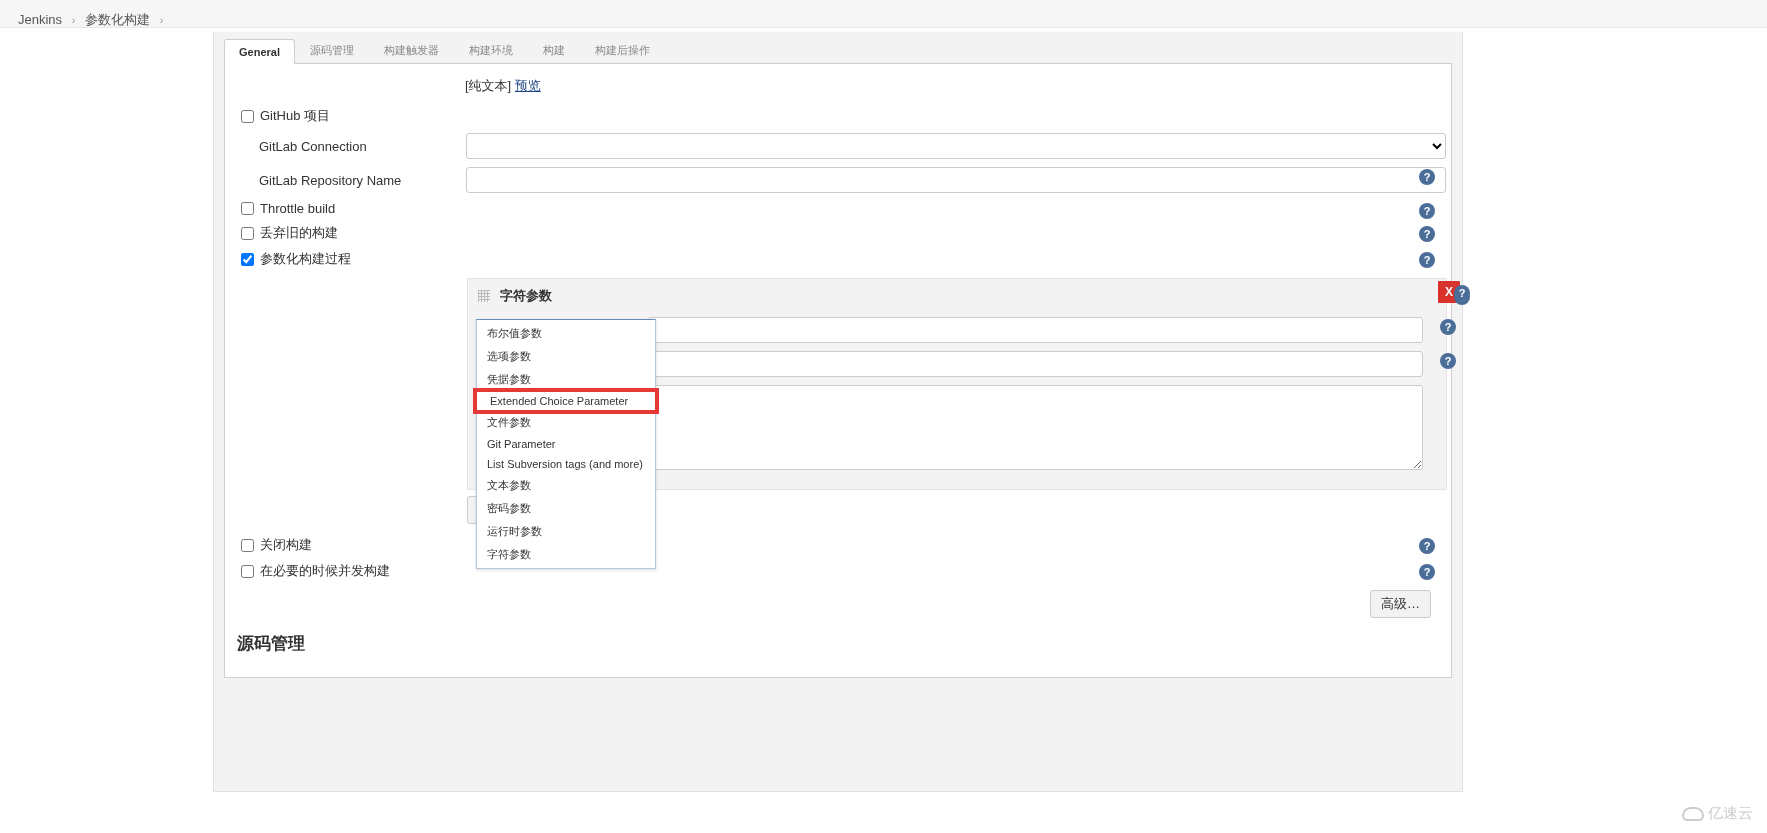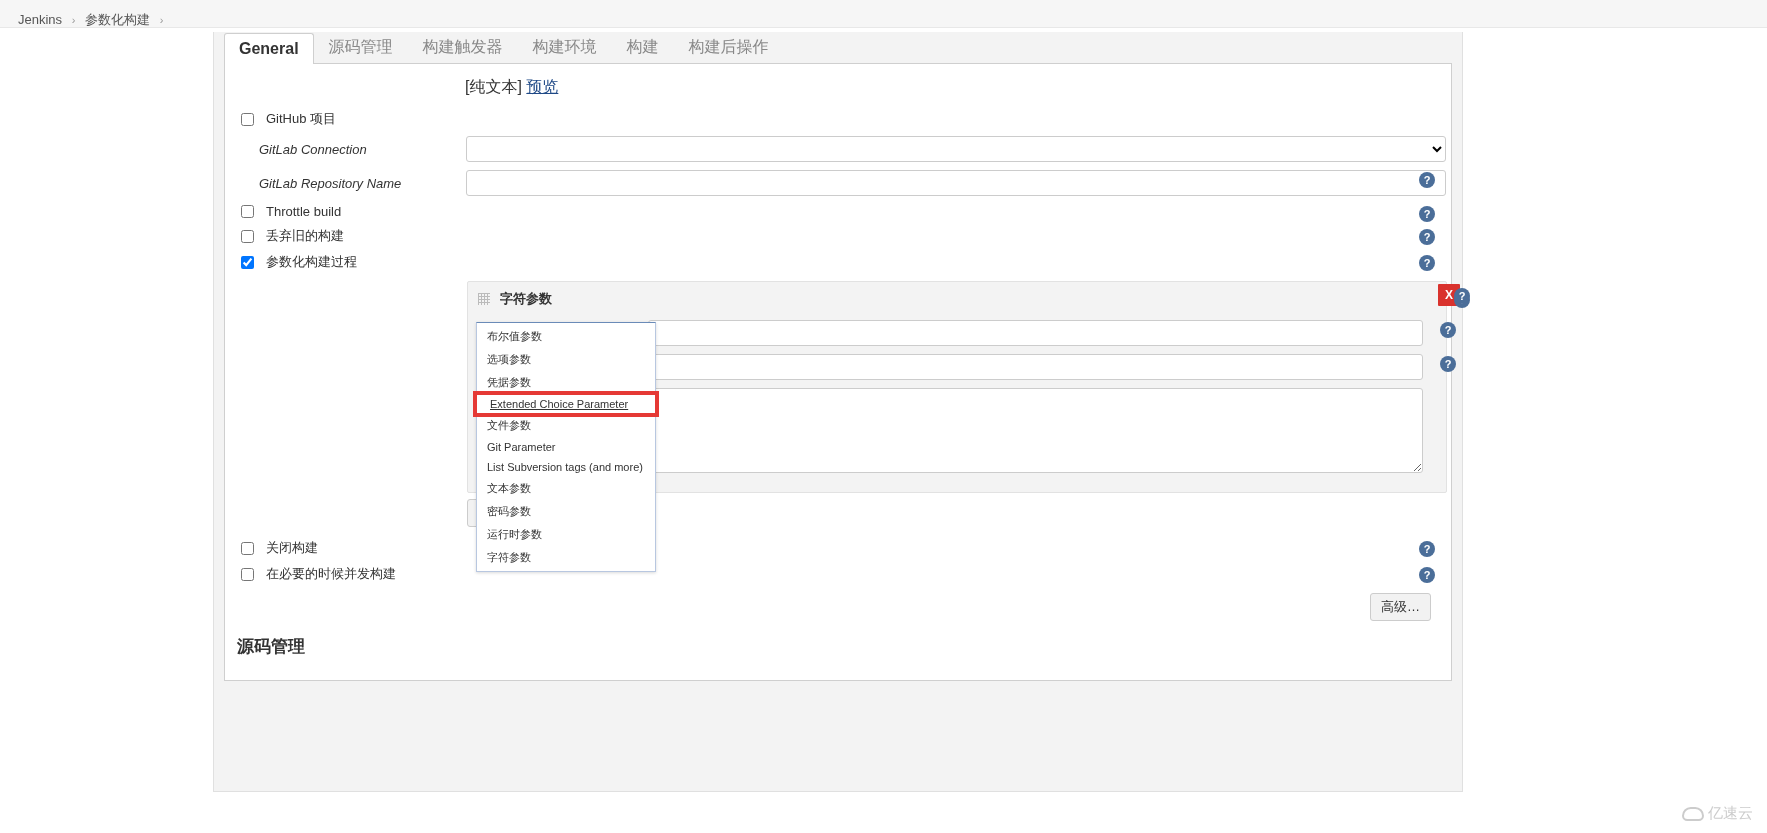--- a/index.html
+++ b/index.html
@@ -35,56 +35,55 @@
     display: flex;
     align-items: flex-end;
     height: 32px;
     margin-top: 4px;
     border-bottom: 1px solid #cfcfcf;
   }
   .tab {
     padding: 6px 14px;
     color: #888;
     cursor: pointer;
-    font-size: 16px;
+    font-size: 11px;
     border: 1px solid transparent;
     border-bottom: none;
     margin-bottom: -1px;
   }
   .tab.active {
     background: #fff;
     color: #333;
     font-weight: bold;
     border-color: #cfcfcf;
     border-radius: 3px 3px 0 0;
   }
   .content {
     background: #fff;
     border: 1px solid #cfcfcf;
     border-top: none;
     padding: 10px 10px 20px 10px;
   }
-  .plaintext-row { margin-left: 230px; padding: 3px 0 8px 0; font-size: 16px; }
+  .plaintext-row { margin-left: 230px; padding: 3px 0 8px 0; font-size: 13px; }
   .plaintext-row a { color: #204a87; text-decoration: underline; }
   .form-row {
     display: flex;
     align-items: center;
     padding: 4px 0 4px 6px;
     position: relative;
   }
   .form-row .lbl {
     width: 225px;
     flex: 0 0 225px;
     font-size: 13px;
     color: #333;
     display: flex;
     align-items: center;
-    gap: 6px;
-  }
-  .form-row .lbl.indent { padding-left: 18px; font-style: italic; }
+  }
+  .form-row .lbl.indent { padding-left: 18px; }
   .form-row input[type="checkbox"] { margin: 0 6px 0 0; }
   .form-row .field { flex: 1; }
   .text-input, select.text-input {
     width: 980px;
     height: 26px;
     border: 1px solid #ccc;
     border-radius: 3px;
     padding: 2px 6px;
     font-size: 13px;
     background: #fff;
@@ -174,21 +173,20 @@
     padding: 4px 10px;
     cursor: pointer;
     color: #333;
     white-space: nowrap;
   }
   .dropdown-item.highlight {
     border: 3px solid #e53935;
     box-shadow: 0 0 0 1px #e53935;
     margin: -2px -3px;
     padding: 3px 13px;
-    text-decoration: underline;
   }
   .add-param-btn-row { margin-left: 232px; margin-top: 6px; }
   .add-param-btn {
     display: inline-flex;
     align-items: center;
     height: 28px;
     padding: 0 10px;
     background: #f2f2f2;
     border: 1px solid #ccc;
     border-radius: 3px;

